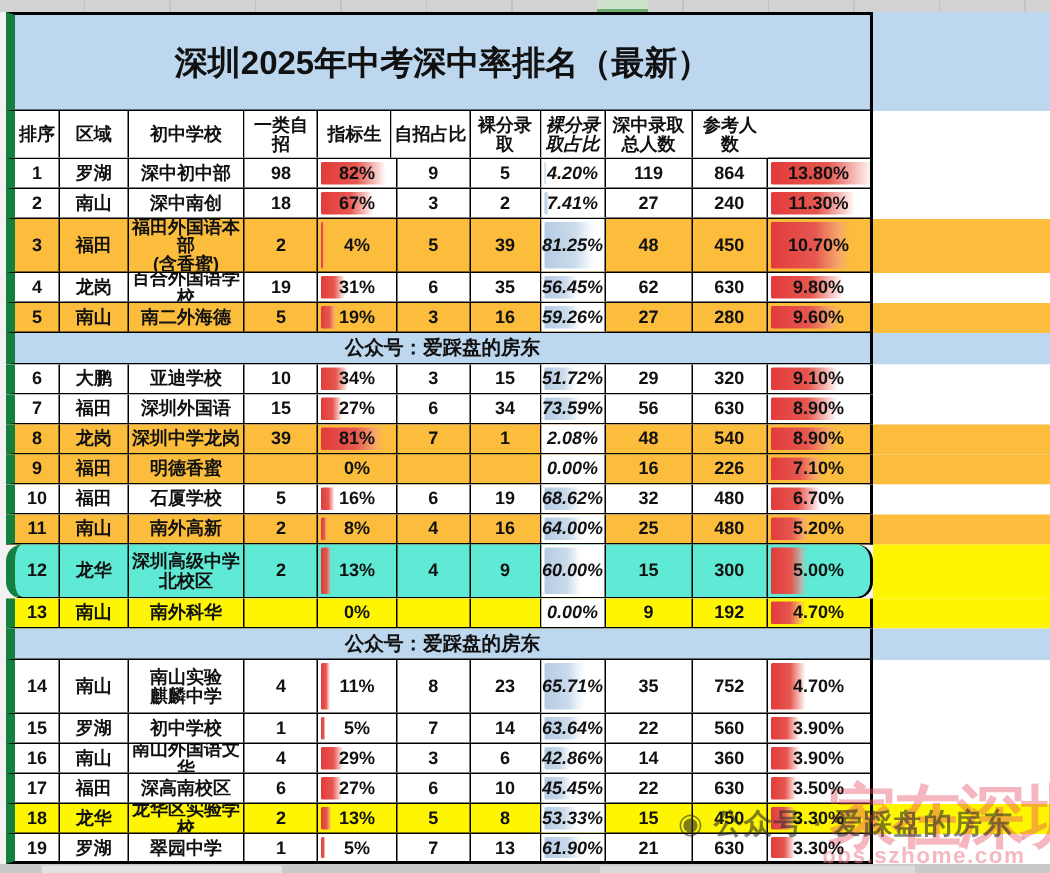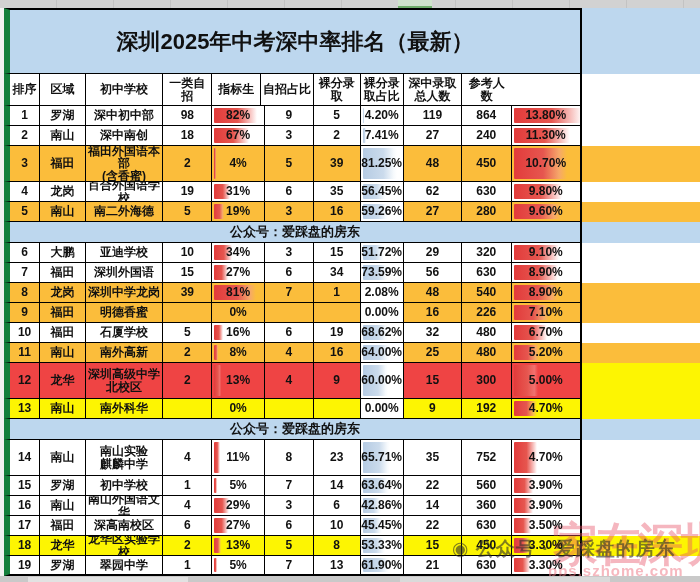--- a/index.html
+++ b/index.html
@@ -43,21 +43,21 @@
   .cell{
     box-sizing:border-box;position:relative;
     display:flex;align-items:center;justify-content:center;
     border-right:1px solid #000;
     font-size:12px;font-weight:700;line-height:1.05;
     text-align:center;overflow:hidden;
   }
   .cell:last-child{border-right:none;}
   .c0{flex:0 0 5.3%;} .c1{flex:0 0 8.0%;} .c2{flex:0 0 13.6%;white-space:pre-line;}
   .c3{flex:0 0 8.6%;} .c4{flex:0 0 9.2%;} .c5{flex:0 0 8.6%;}
-  .c6{flex:0 0 8.2%;} .c7{flex:0 0 7.6%;} .c8{flex:0 0 10.2%;white-space:pre-line;}
+  .c6{flex:0 0 8.2%;} .c7{flex:0 0 7.6%;font-style:italic;} .c8{flex:0 0 10.2%;white-space:pre-line;}
   .c9{flex:0 0 8.7%;} .c10{flex:0 0 12.0%;}
   .hcell{font-size:12px;font-weight:700;background:#fff;white-space:pre-line;padding:0 1px;}
 
   
   .bar{position:absolute;left:2px;top:2px;bottom:2px;border-radius:1px;}
   .bar.red{background:linear-gradient(90deg,#e23b3b 0%,#e6564f 55%,rgba(242,150,145,.55) 85%,rgba(242,150,145,0) 100%);}
   .bar.blue{background:linear-gradient(90deg,#b5cbe3 0%,#cbdbec 60%,rgba(230,240,248,.35) 90%,rgba(230,240,248,0) 100%);}
   .blue-cell{background:#fff;}
   .cell .lbl{position:relative;z-index:2;}
 
@@ -397,21 +397,21 @@
       <div class="cell c9 v-exam">480</div>
       <div class="cell c10">
         <div class="bar red bar-ratio" style="width: 37.6812%;"></div>
         <span class="lbl v-ratio">5.20%</span>
       </div>
     </div>
     <div class="band-ghost" style="background: rgb(251, 189, 59);"></div>
   </div>
 
   <div class="band data-band tall">
-    <div class="band-main" style="background: #ef4444;">
+    <div class="band-main" style="background: #5eead4; border-radius: 11px;">
       <div class="cell c0 v-rank">12</div>
       <div class="cell c1 v-district">龙华</div>
       <div class="cell c2 v-school">深圳高级中学
 北校区</div>
       <div class="cell c3 v-quota">2</div>
       <div class="cell c4">
         <div class="bar red bar-zizhao" style="width: 13%;"></div>
         <span class="lbl v-selfpct">13%</span>
       </div>
       <div class="cell c5 v-zhibiao">4</div>

